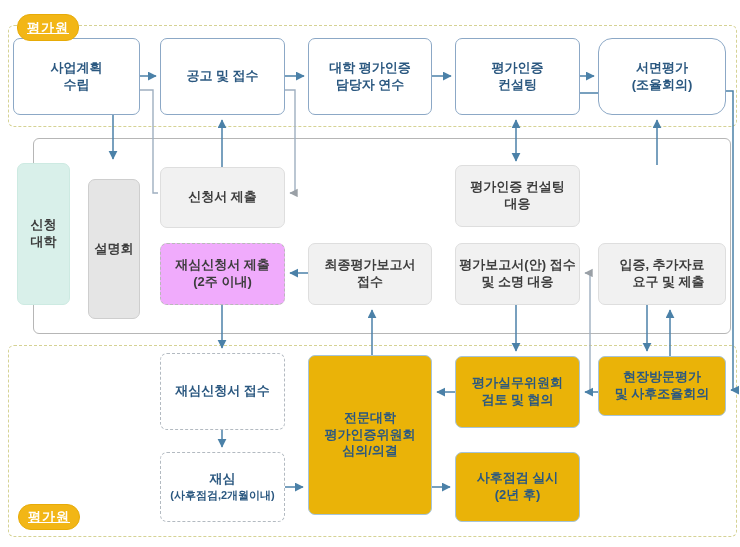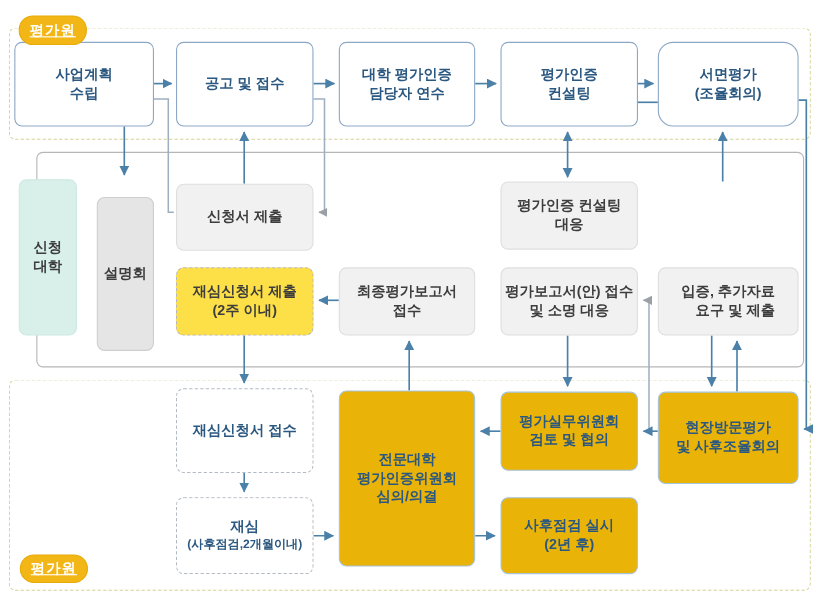--- a/index.html
+++ b/index.html
@@ -17,21 +17,21 @@
   }
   .box{
     position:absolute;z-index:10;display:flex;flex-direction:column;align-items:center;justify-content:center;
     text-align:center;border-radius:7px;font-weight:bold;font-size:13px;line-height:1.3;
     white-space:pre-line;box-sizing:border-box;
   }
   .box.blue{background:#fff;border:1.5px solid #8ca8c6;color:#2b5880;}
   .box.gray{background:#f1f1f1;border:1px solid #dedede;color:#3d3d3d;}
   .box.briefing{background:#e5e5e5;border:1px solid #cecece;color:#3d3d3d;}
   .box.mint{background:#d9f0ea;border:1px solid #cdeae2;color:#3d3d3d;}
-  .box.dashedg{background:#fde047;border:1.5px dashed #b9b9b9;color:#3d3d3d;}
+  .box.dashedg{background:#f0abfc;border:1.5px dashed #b9b9b9;color:#3d3d3d;}
   .box.dashedb{background:transparent;border:1.5px dashed #b3bac1;color:#2b5880;}
   .box.lblue{background:#eab308;border:1.5px solid #a6c4da;color:#2b5880;}
   .box .sub{font-size:11px;font-weight:bold;white-space:pre-line;}
   svg.wires{position:absolute;left:0;top:0;z-index:5;}
 </style>
 </head>
 <body>
 
 <div id="canvas">
 
@@ -109,21 +109,21 @@
 및 소명 대응</div>
   <div class="box gray" style="left:598px;top:243px;width:128px;height:62px;text-align:right;">입증, 추가자료
 요구 및 제출</div>
 
   <div class="box dashedb" style="left:160px;top:353px;width:125px;height:77px;">재심신청서 접수</div>
   <div class="box lblue" style="left:308px;top:355px;width:124px;height:160px;">전문대학
 평가인증위원회
 심의/의결</div>
   <div class="box lblue" style="left:455px;top:356px;width:125px;height:72px;">평가실무위원회
 검토 및 협의</div>
-  <div class="box lblue" style="left:598px;top:356px;width:128px;height:84px;font-family:Liberation Serif, serif;">현장방문평가
+  <div class="box lblue" style="left:598px;top:356px;width:128px;height:60px;">현장방문평가
 및 사후조율회의</div>
 
   <div class="box dashedb" style="left:160px;top:452px;width:125px;height:70px;">
     <span>재심</span>
     <span class="sub">(사후점검,2개월이내)</span>
   </div>
   <div class="box lblue" style="left:455px;top:452px;width:125px;height:70px;">사후점검 실시
 (2년 후)</div>
 
 </div>

